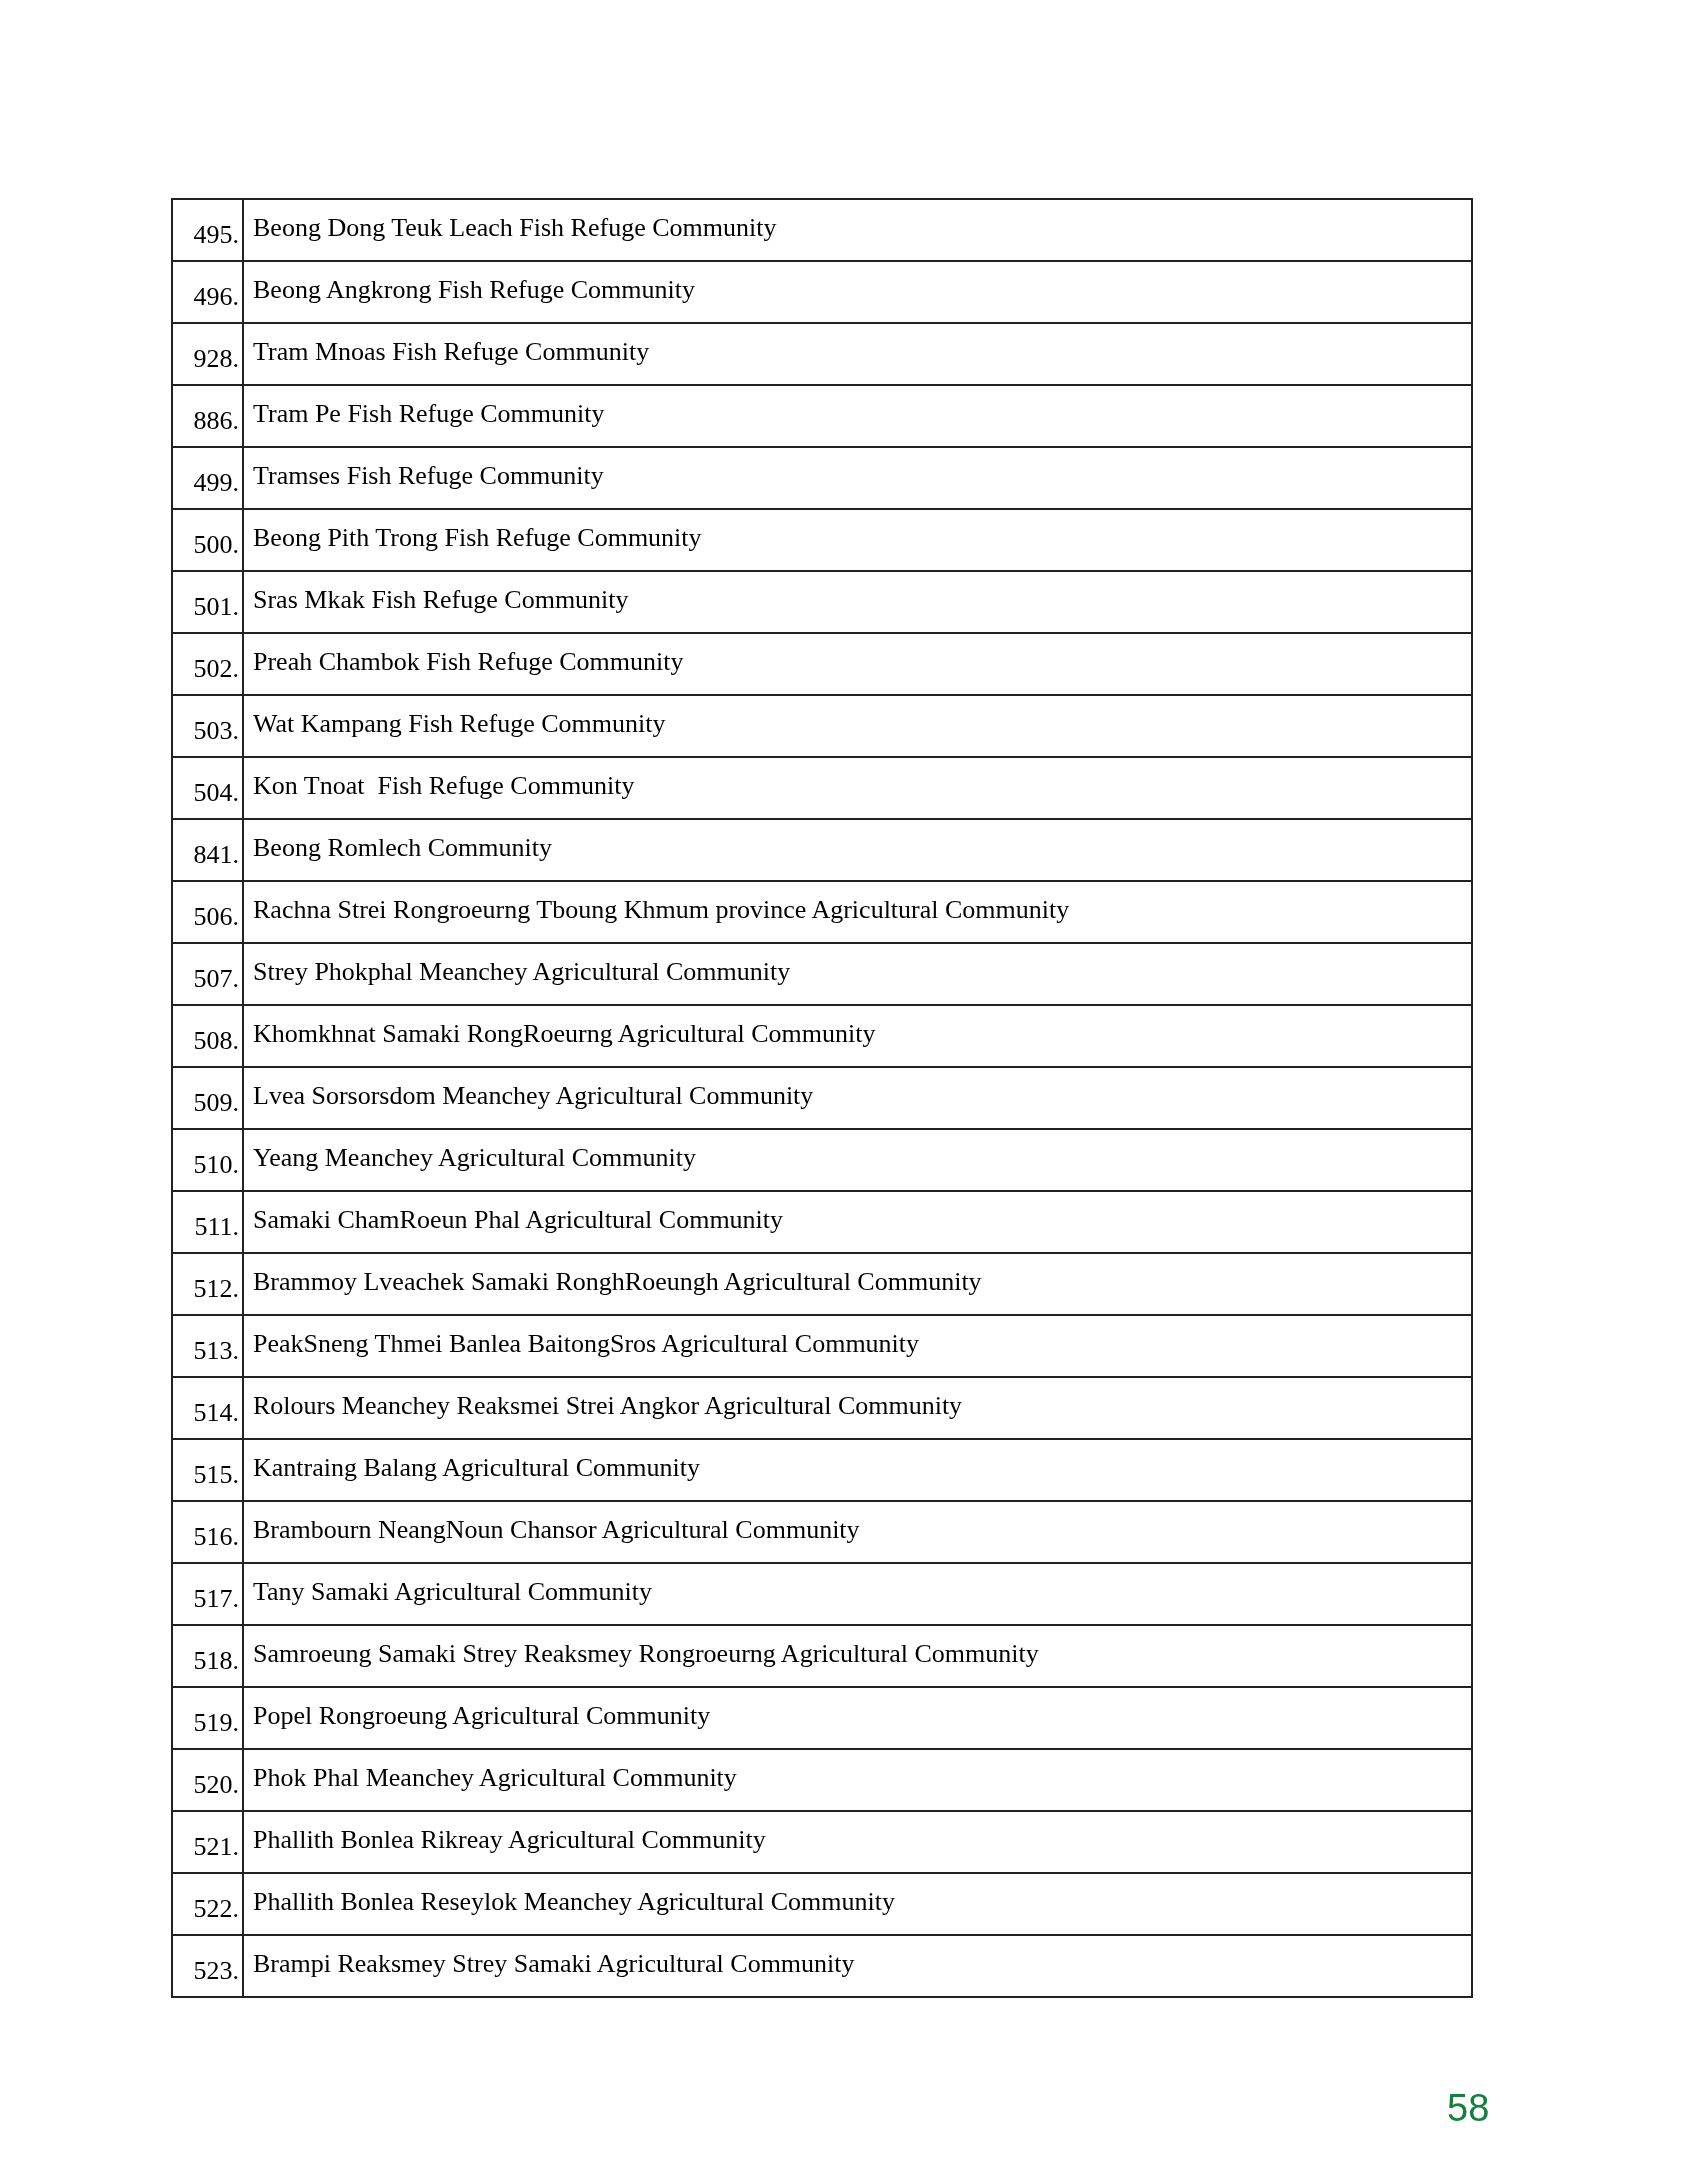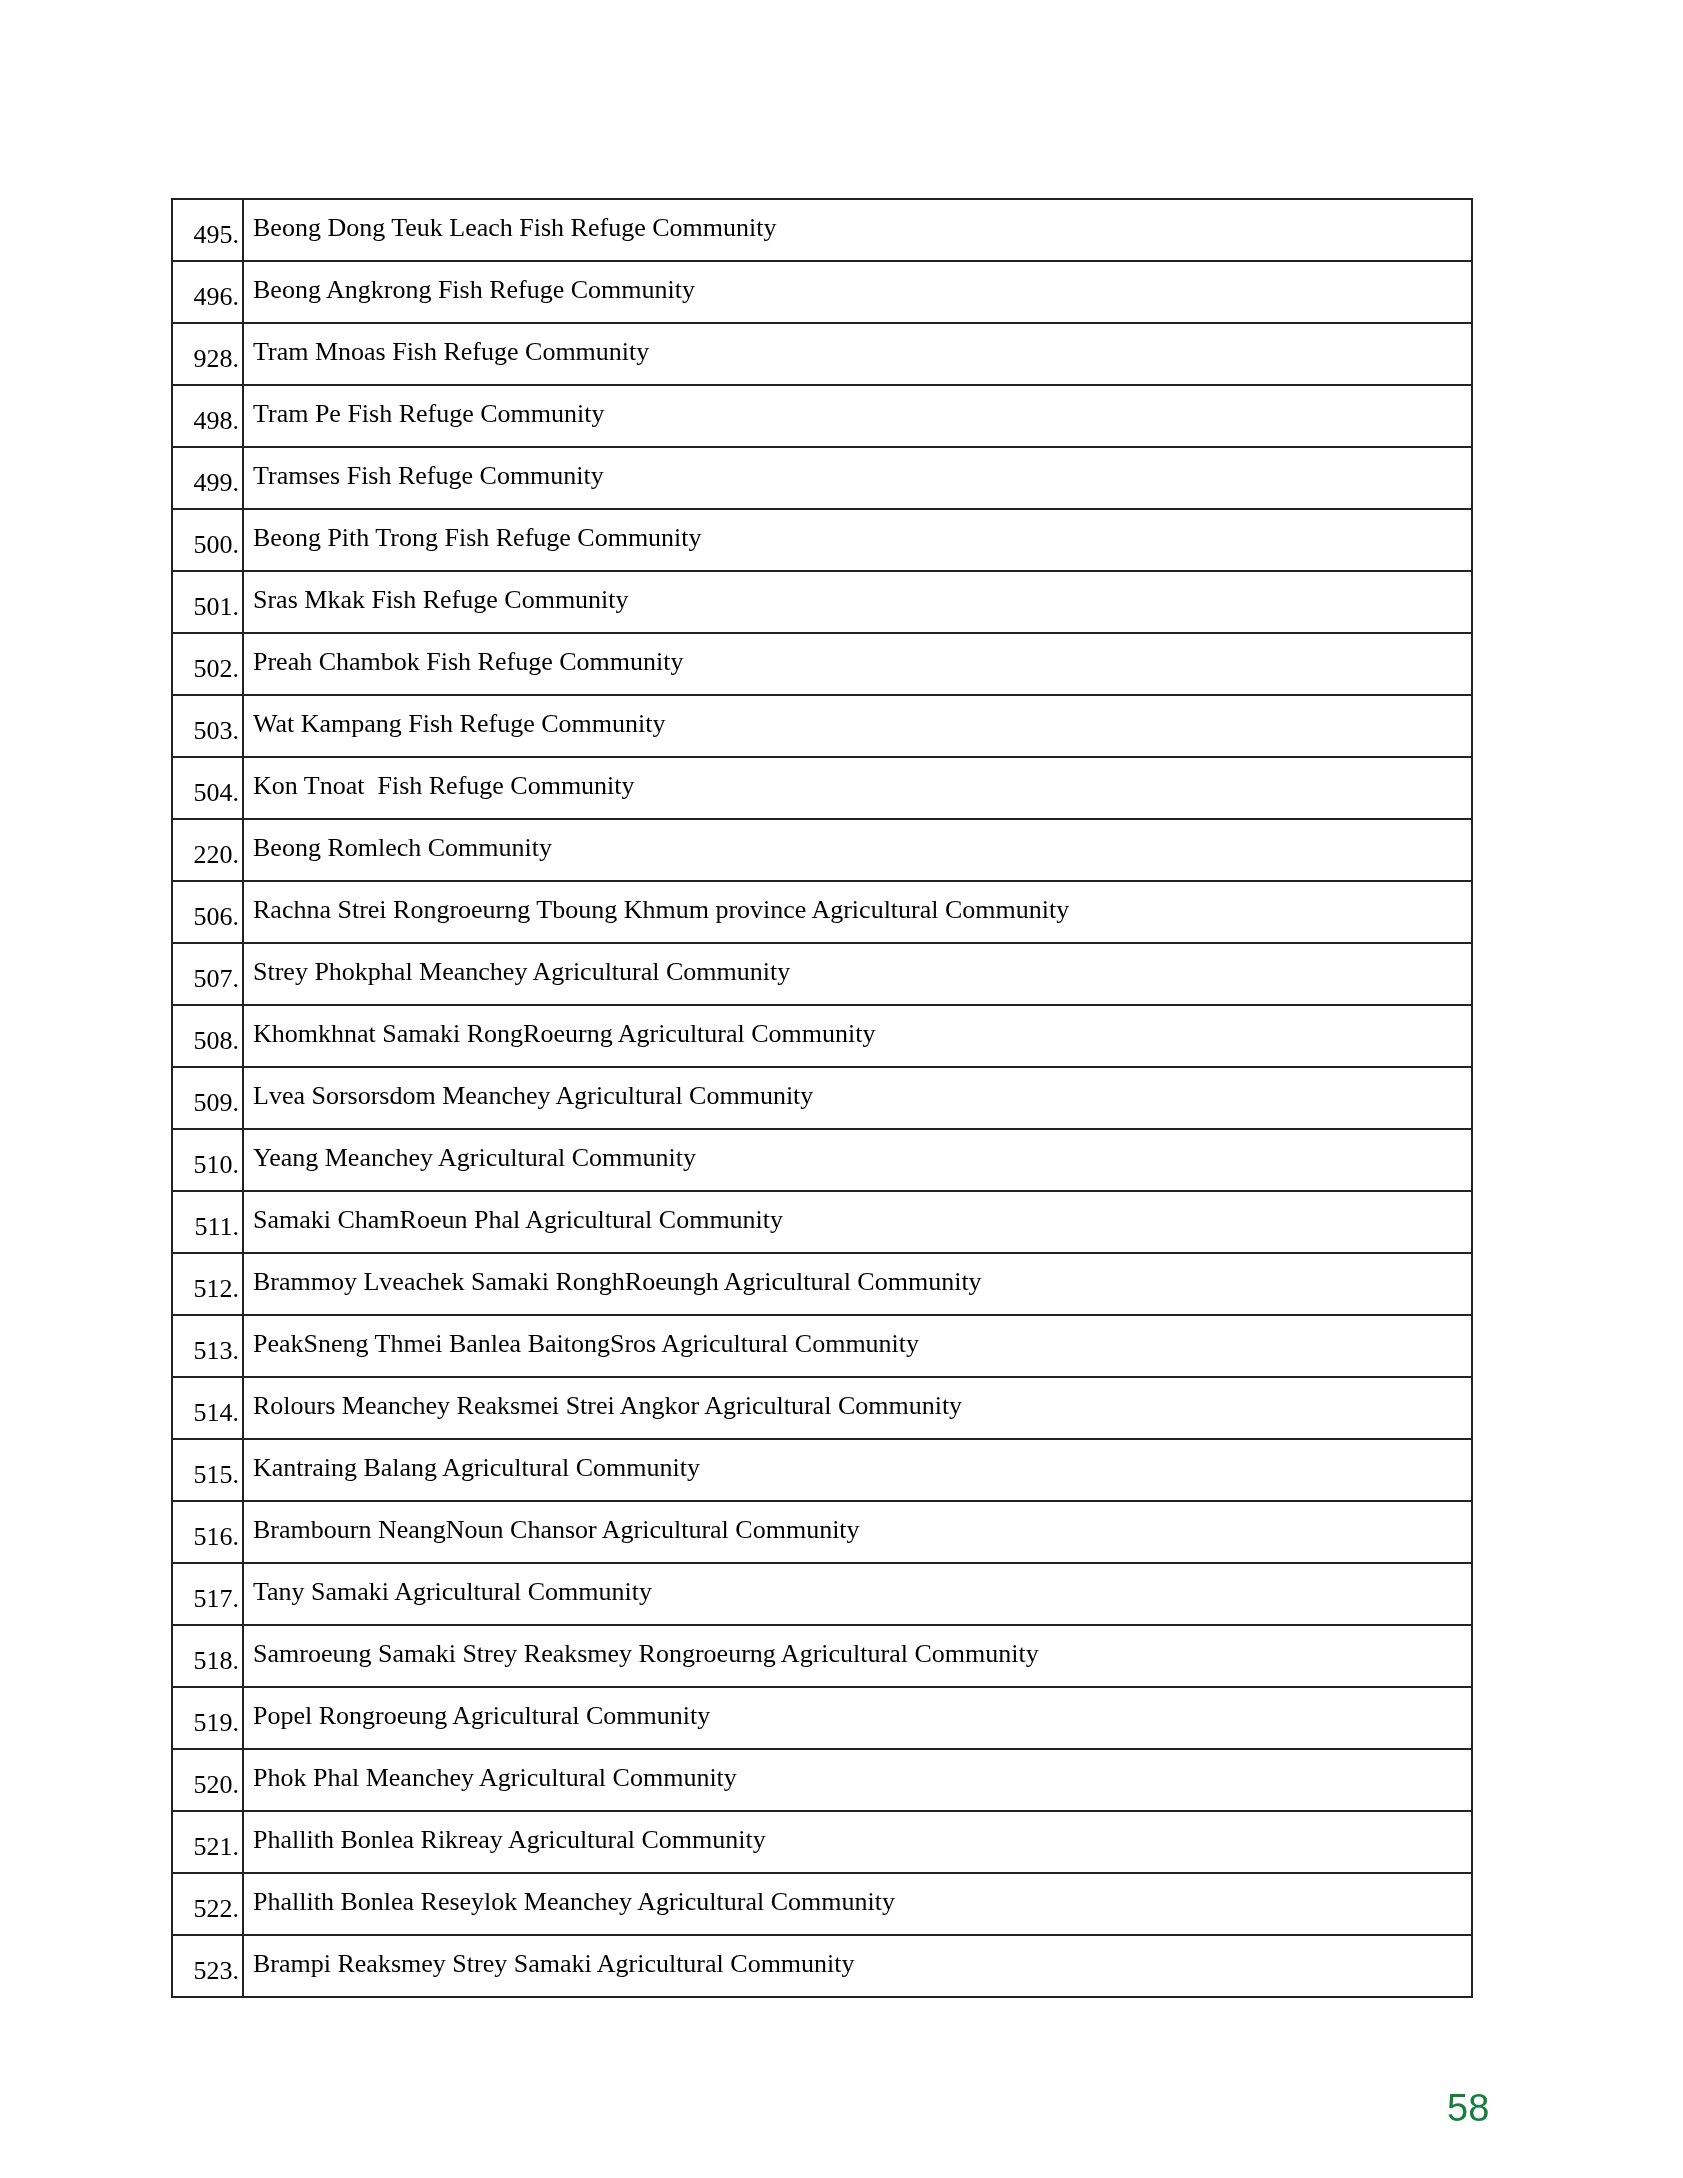--- a/index.html
+++ b/index.html
@@ -68,21 +68,21 @@
     <td class="num">496.</td>
     <td class="name">Beong Angkrong Fish Refuge Community</td>
   </tr>
 
   <tr>
     <td class="num">928.</td>
     <td class="name">Tram Mnoas Fish Refuge Community</td>
   </tr>
 
   <tr>
-    <td class="num">498.</td>
+    <td class="num">886.</td>
     <td class="name">Tram Pe Fish Refuge Community</td>
   </tr>
 
   <tr>
     <td class="num">499.</td>
     <td class="name">Tramses Fish Refuge Community</td>
   </tr>
 
   <tr>
     <td class="num">500.</td>
@@ -103,21 +103,21 @@
     <td class="num">503.</td>
     <td class="name">Wat Kampang Fish Refuge Community</td>
   </tr>
 
   <tr>
     <td class="num">504.</td>
     <td class="name">Kon Tnoat  Fish Refuge Community</td>
   </tr>
 
   <tr>
-    <td class="num">220.</td>
+    <td class="num">841.</td>
     <td class="name">Beong Romlech Community</td>
   </tr>
 
   <tr>
     <td class="num">506.</td>
     <td class="name">Rachna Strei Rongroeurng Tboung Khmum province Agricultural Community</td>
   </tr>
 
   <tr>
     <td class="num">507.</td>

